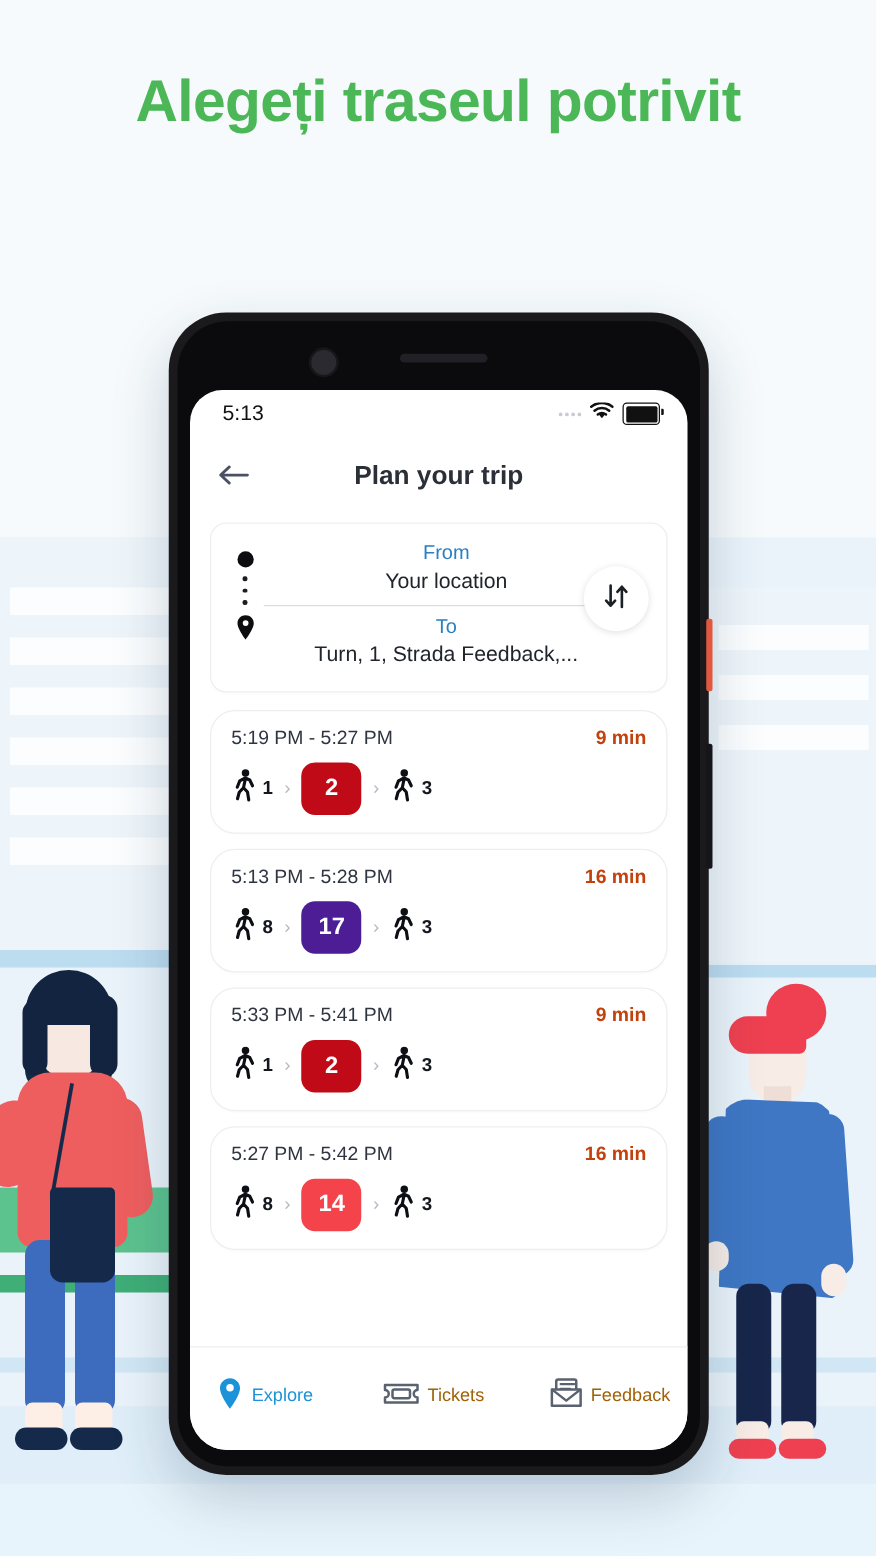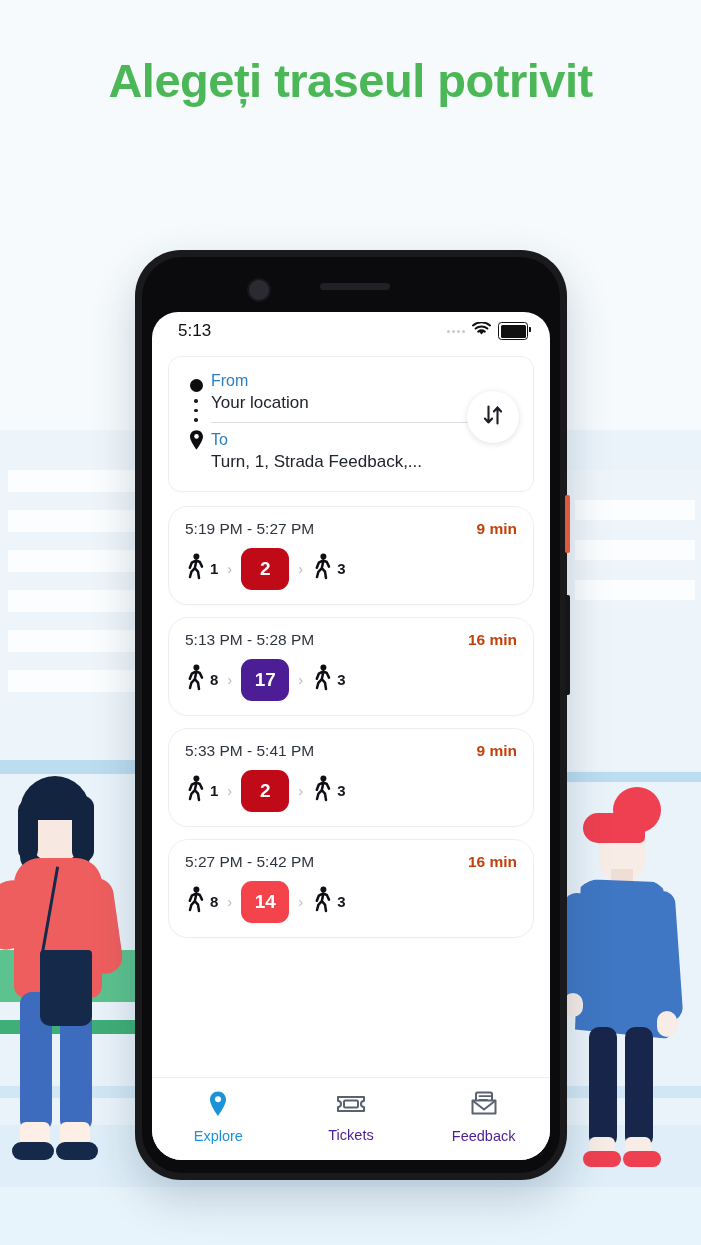--- a/index.html
+++ b/index.html
@@ -160,20 +160,21 @@
   
   .ft-card {
     margin: 6px 16px 0 16px;
     border: 1.5px solid #eceff2;
     border-radius: 13px;
     background: #fff;
     padding: 14px 26px 12px 12px;
     display:flex; align-items:flex-start;
     box-shadow: 0 1px 2px rgba(0,0,0,.02);
     position:relative;
+    text-align:center;
   }
   .ft-rail { width: 30px; display:flex; flex-direction:column; align-items:center; padding-top:8px; }
   .rail-dot { width:13px; height:13px; background:#0d0d0f; border-radius:50%; }
   .rail-dots { display:flex; flex-direction:column; gap:6px; margin: 7px 0; }
   .rail-dots i { width:3.5px; height:3.5px; background:#1c1c22; border-radius:50%; display:block; }
   .ft-fields { flex:1; padding-right: 4px; }
   .ft-label { font-size: 16px; color:#2a7fc1; line-height: 1.25; }
   .ft-value { font-size: 17px; color:#20242b; line-height: 1.4; padding-bottom: 5px; }
   .ft-divider { height:1px; background:#d8dde3; margin: 2px 0 7px 0; }
   .swap-btn {
@@ -228,22 +229,22 @@
   }
 
   
   .bottom-nav {
     position:absolute; left:0; right:0; bottom:0;
     height: 78px; background:#fff;
     border-top: 1px solid #eceff2;
     display:flex; align-items:center; justify-content:space-around;
     padding-bottom: 4px;
   }
-  .nav-item { display:flex; flex-direction:column; align-items:center; gap:6px; cursor:pointer; width:90px; }
-  .nav-label { font-size: 14.5px; color:#4c1d95; }
+  .nav-item { display:flex; flex-direction:row; align-items:center; gap:6px; cursor:pointer; width:90px; }
+  .nav-label { font-size: 14.5px; color:#a16207; }
   .nav-item.active .nav-label { color:#1c92d8; }
 </style>
 </head>
 <body>
 
 <div id="stage">
 
   <div class="bg">
     <div class="bg-sky"></div>
     <div class="bg-wall"></div>
@@ -335,20 +336,30 @@
               <path d="M1 3.4a13.4 13.4 0 0 1 17 0" stroke="#111" stroke-width="2" fill="none" stroke-linecap="round"></path>
               <path d="M6.2 9.6a5.6 5.6 0 0 1 6.6 0" stroke="#111" stroke-width="2" fill="none" stroke-linecap="round"></path>
             </svg>
           </span>
           <span class="sb-batt">
               <i></i>
             </span>
         </div>
       </div>
 
+      <div class="app-header">
+        <div class="back-btn">
+          <span>
+            <svg width="27" height="20" viewBox="0 0 27 20">
+              <path d="M10.5 3.5L3.5 10l7 6.5M3.7 10H25" stroke="#4a5160" stroke-width="2.2" fill="none" stroke-linecap="round" stroke-linejoin="round"></path>
+            </svg>
+          </span>
+        </div>
+        <div class="app-title">Plan your trip</div>
+      </div>
 
       <div class="ft-card">
         <div class="ft-rail">
           <span class="rail-dot"></span>
           <span class="rail-dots">
               <i></i>
               <i></i>
               <i></i>
             </span>
           <span>

